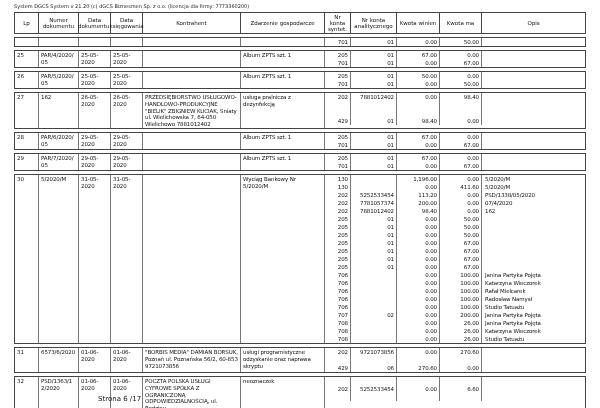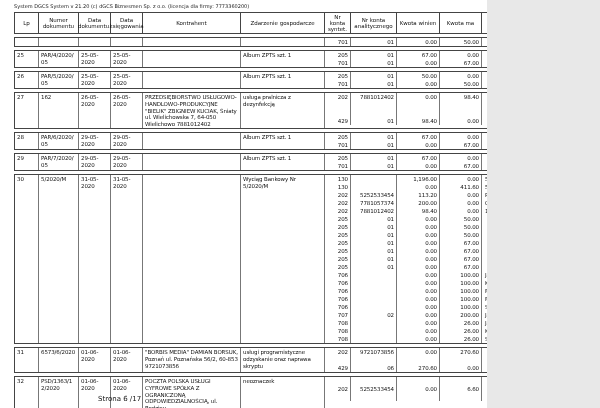--- a/index.html
+++ b/index.html
@@ -1,17 +1,17 @@
 <!DOCTYPE html>
 <html><head>
 <meta charset="utf-8">
 <style>
   html,body{margin:0;padding:0;background:#e8e8e8;}
   .page{
-    width:487px;height:408px;background:#ffffff;position:relative;
+    width:600px;height:408px;background:#ffffff;position:relative;
     font-family:"DejaVu Sans","Liberation Sans",sans-serif;color:#111;
     box-sizing:border-box;padding:3px 14px;overflow:hidden;
   }
   .sys-header{font-size:5px;line-height:7px;color:#222;margin-bottom:2px;letter-spacing:0;}
   .grid-table{width:572px;}
   .thead,.trow{
     display:grid;
     grid-template-columns:24px 40px 32px 32px 98px 84px 26px 46px 43px 42px 1fr;
     border:1px solid #444;box-sizing:border-box;background:#fff;
   }

